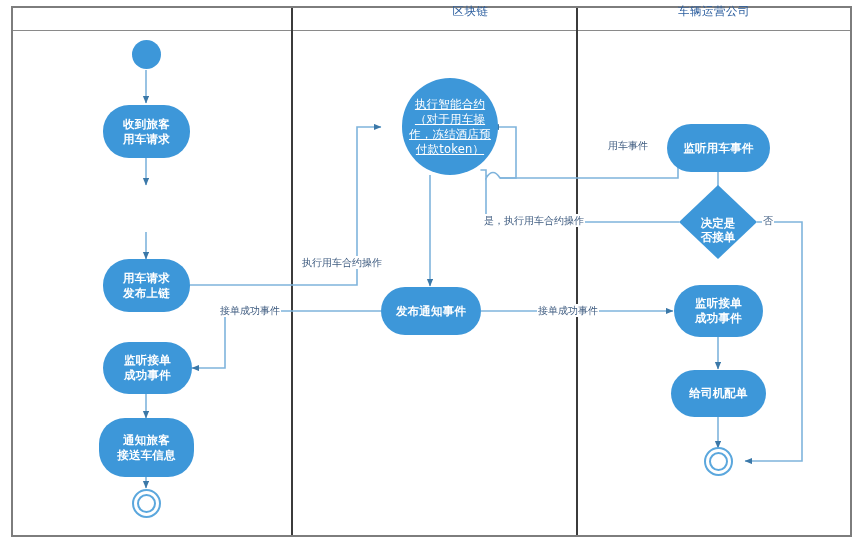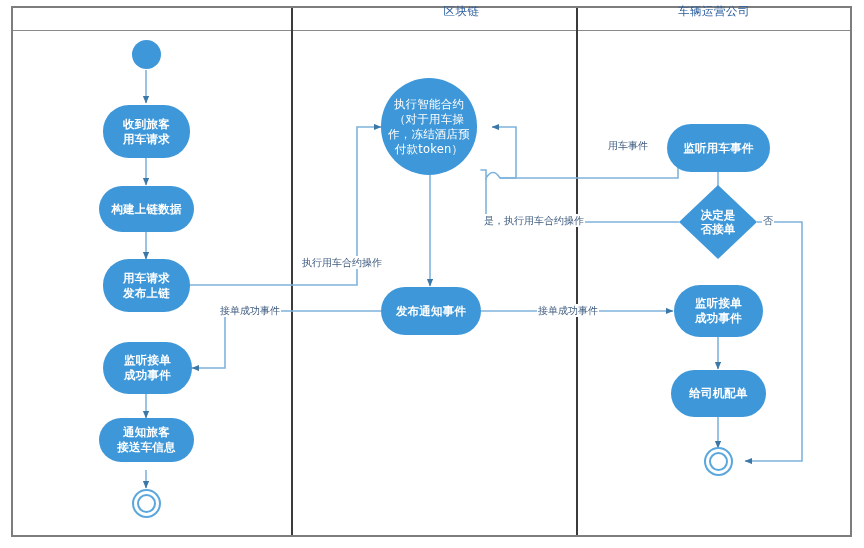--- a/index.html
+++ b/index.html
@@ -99,21 +99,21 @@
     border-radius: 50%;
     border: 2px solid #5ba7dd;
     box-sizing: border-box;
   }
   .decision {
     position: absolute;
   }
   .decision .dlabel {
     position: absolute;
     left: 0;
-    top: 0;
+    top: 8px;
     width: 100%;
     height: 100%;
     display: flex;
     align-items: center;
     justify-content: center;
     text-align: center;
     color: #ffffff;
     font-size: 11.5px;
     line-height: 14px;
     font-weight: bold;
@@ -144,21 +144,21 @@
 <body>
 
 <div id="canvas">
 
   <div class="frame">
     <div class="header-rule"></div>
     <div class="lane-divider" style="left:278px;"></div>
     <div class="lane-divider" style="left:563px;"></div>
   </div>
 
-  <div class="lane-title" style="left:291px; width:341px;">区块链</div>
+  <div class="lane-title" style="left:300px; width:341px;">区块链</div>
   <div class="lane-title" style="left:576px; width:276px;">车辆运营公司</div>
 
   <svg class="edges" viewBox="0 0 864 548">
     <defs>
       <marker id="arr" markerWidth="9" markerHeight="9" refX="7.2" refY="3.2" orient="auto" markerUnits="userSpaceOnUse">
         <path d="M0,0 L7.6,3.2 L0,6.4 z" fill="#3b78a8"></path>
       </marker>
     </defs>
     <g stroke="#7fb4dc" stroke-width="1.6" fill="none">
 
@@ -194,34 +194,33 @@
 
       <path d="M718,417 L718,448" marker-end="url(#arr)"></path>
     </g>
   </svg>
 
   <div class="start-node" style="left:132px; top:40px; width:29px; height:29px;"></div>
 
   <div class="node action" style="left:103px; top:105px; width:87px; height:53px;">收到旅客
 用车请求</div>
 
-  <div class="node action" style="left:99px; top:186px; width:95px; height:46px;">构建上链数据</div>
 
   <div class="node action" style="left:103px; top:259px; width:87px; height:53px;">用车请求
 发布上链</div>
 
   <div class="node action" style="left:103px; top:342px; width:89px; height:52px;">监听接单
 成功事件</div>
 
-  <div class="node action" style="left:99px; top:418px; width:95px; height:44px;">通知旅客
+  <div class="node action" style="left:99px; top:418px; width:95px; height:59px;">通知旅客
 接送车信息</div>
 
   <div class="end-node" style="left:132px; top:489px; width:29px; height:29px;"></div>
 
-  <div class="node blob" style="left:381px; top:78px; width:96px; height:97px;">执行智能合约
+  <div class="node blob" style="left:402px; top:78px; width:96px; height:97px;text-decoration:underline;">执行智能合约
 （对于用车操
 作，冻结酒店预
 付款token）</div>
 
   <div class="node action" style="left:381px; top:287px; width:100px; height:48px;">发布通知事件</div>
 
   <div class="node action" style="left:667px; top:101px; width:103px; height:48px;margin-top:23px;">监听用车事件</div>
 
   <div class="decision" style="left:679px; top:185px; width:78px; height:74px;">
     <svg width="78" height="74" viewBox="0 0 78 74">

